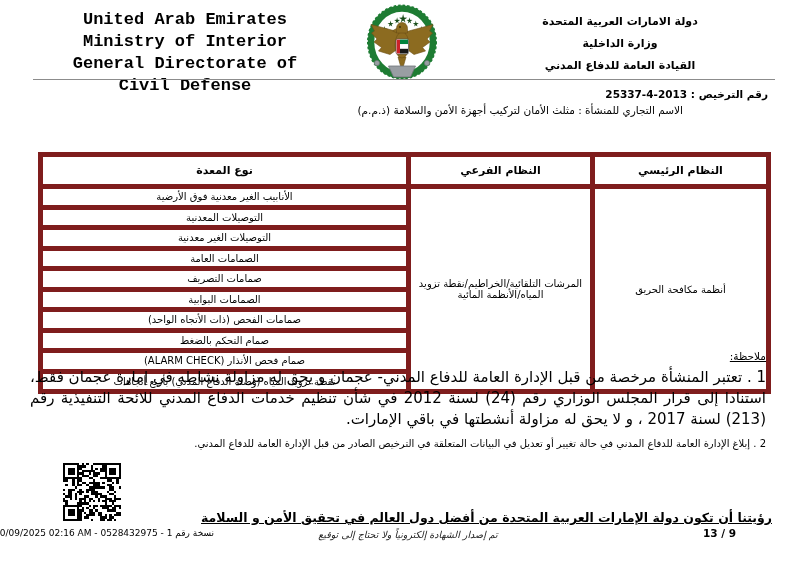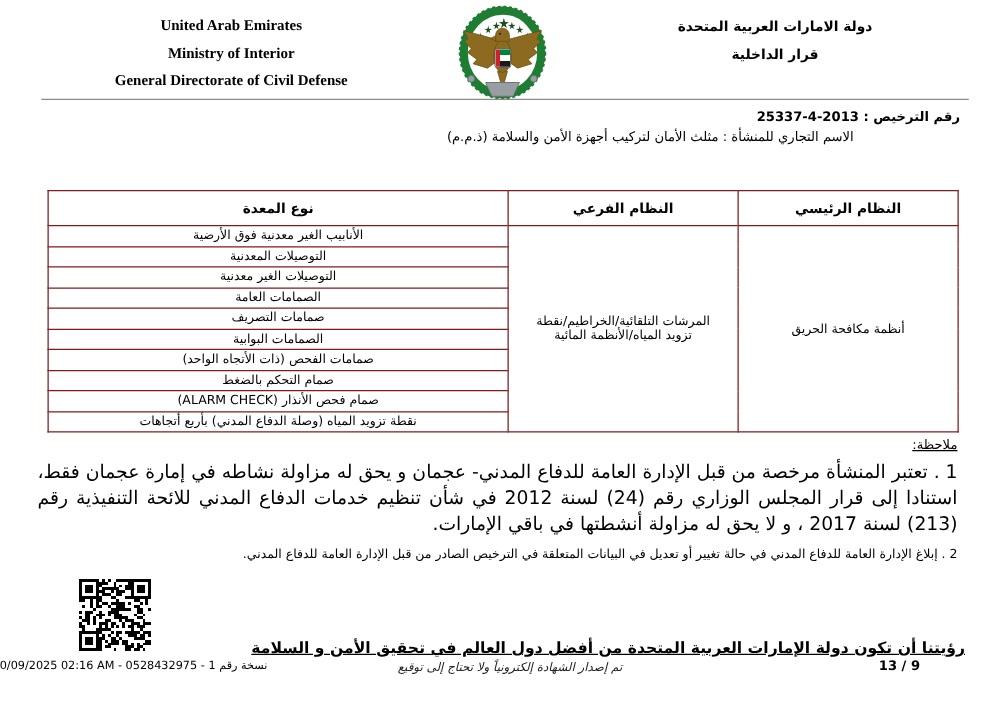--- a/index.html
+++ b/index.html
@@ -1,34 +1,34 @@
 <!DOCTYPE html>
 <html><head>
 <meta charset="utf-8">
 <style>
   html,body{margin:0;padding:0;background:#fff;}
   #page{position:relative;width:800px;height:566px;background:#fff;overflow:hidden;
         font-family:"DejaVu Sans",sans-serif;color:#000;}
   .abs{position:absolute;}
   
   .hdr-en{left:60px;top:9px;width:250px;text-align:center;
-          font-family:Liberation Serif, serif;font-weight:bold;font-size:12px;line-height:22px;}
+          font-family:Liberation Mono, monospace;font-weight:bold;font-size:17px;line-height:22px;}
   .hdr-ar{left:490px;top:11px;width:260px;text-align:center;direction:rtl;
           font-weight:bold;font-size:11px;line-height:22px;}
   .emblem{left:357px;top:3px;width:90px;height:78px;}
   .hr-line{left:33px;top:79px;width:742px;height:1px;background:#8c8c8c;}
   
   .lic{right:32px;top:86px;direction:rtl;text-align:right;font-size:10.5px;font-weight:bold;line-height:17.5px;white-space:nowrap;}
   .tradename{right:117px;top:104px;direction:rtl;text-align:right;font-size:10.5px;white-space:nowrap;padding-left:11px;}
   .ltr{direction:ltr;unicode-bidi:embed;}
   .sep{white-space:pre;}
   
   table.lic-table{position:absolute;left:38px;top:152px;width:728px;border-collapse:collapse;
       direction:rtl;table-layout:fixed;}
-  table.lic-table th,table.lic-table td{border:1px solid #7f1d1d;text-align:center;vertical-align:middle;padding:0 14px;}
+  table.lic-table th,table.lic-table td{border:5px solid #7f1d1d;text-align:center;vertical-align:middle;padding:0 2px;}
   table.lic-table th{height:27px;font-size:11px;font-weight:bold;}
   table.lic-table td{height:15.5px;font-size:10px;font-weight:normal;}
   td.merged{font-size:10.5px;}
   .col-main{width:176px;} .col-sub{width:184px;} .col-eq{width:368px;}
   
   .note-title{right:34px;top:350px;direction:rtl;font-size:10.5px;font-weight:normal;text-decoration:underline;}
   .note1{right:34px;left:30px;top:367px;direction:rtl;font-size:15px;line-height:21px;text-align:justify;}
   .note2{right:34px;top:410px;direction:rtl;font-size:10px;margin-top:28px;}
   
   .qr{left:63px;top:462px;width:58px;height:64px;}
@@ -80,21 +80,22 @@
         <rect x="43" y="45.8" width="8" height="4.6" fill="#1a1a1a"></rect>
       </g>
       <circle cx="20" cy="60" r="2.6" fill="#999ea3" stroke="#6f7478" stroke-width="0.6"></circle>
       <circle cx="70" cy="60" r="2.6" fill="#999ea3" stroke="#6f7478" stroke-width="0.6"></circle>
       <path d="M31.5,63 L58.5,63 L53.5,74 L36.5,74 Z" fill="#999ea3" stroke="#6f7478" stroke-width="0.8"></path>
     </svg>
   </div>
 
   <div class="abs hdr-ar">
     <div>دولة الامارات العربية المتحدة</div>
-    <div>قرار الداخلية</div>
+    <div>وزارة الداخلية</div>
+    <div>القيادة العامة للدفاع المدني</div>
   </div>
 
   <div class="abs hr-line"></div>
 
   <div class="abs lic">
     <div>
       <span>رقم الترخيص</span><span class="sep"> : </span><span class="ltr">25337-4-2013</span>
     </div>
   </div>
 

